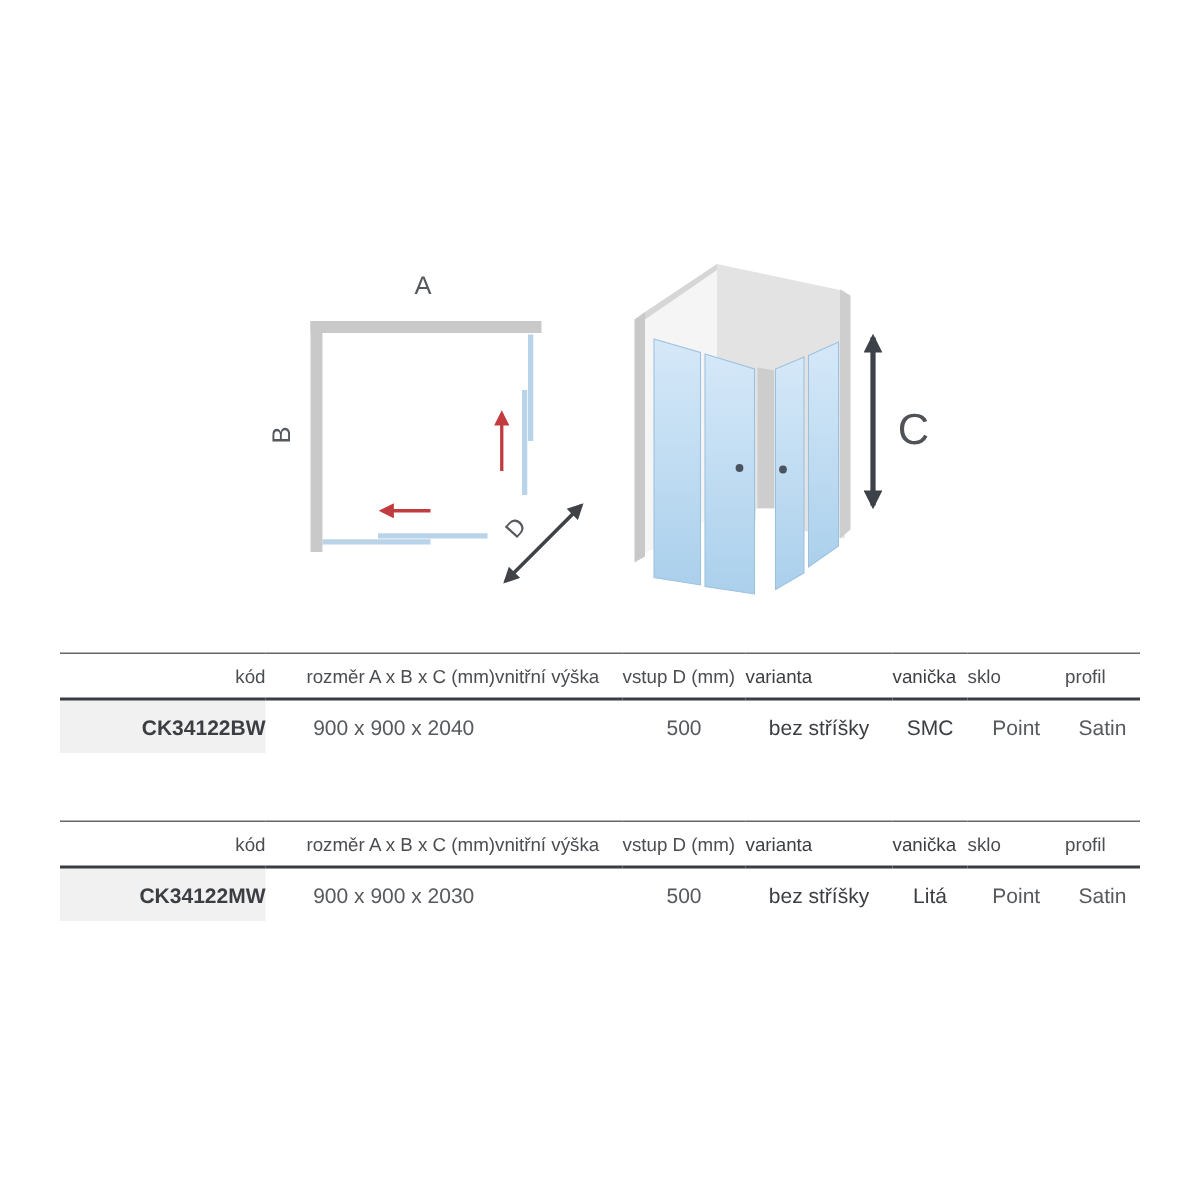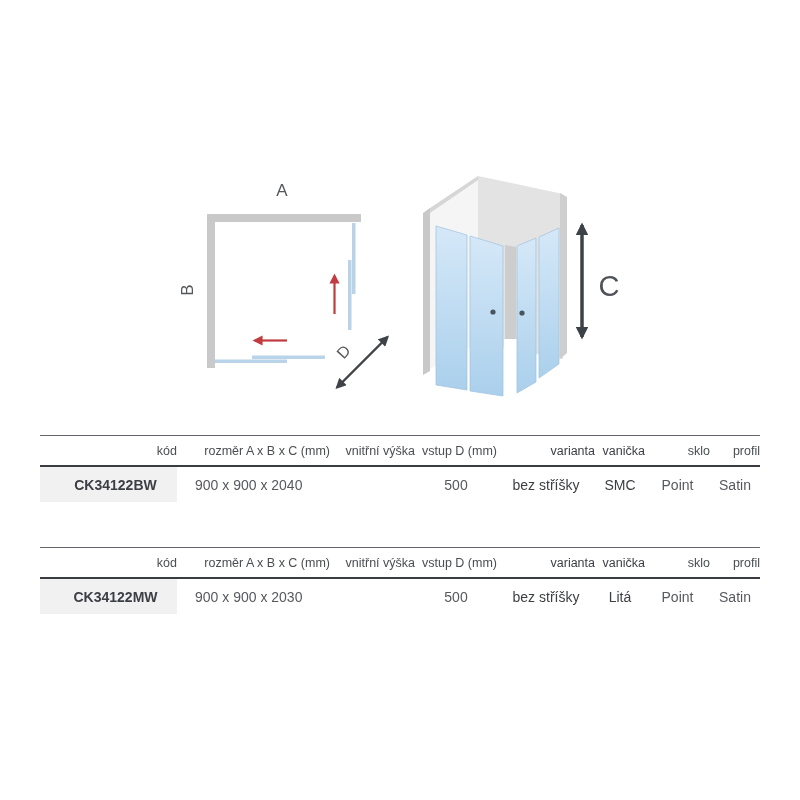--- a/index.html
+++ b/index.html
@@ -13,27 +13,27 @@
 
   
   table.spec-table{position:absolute;left:40px;width:720px;border-collapse:collapse;
       table-layout:fixed;}
   #table-1{top:435px;}
   #table-2{top:547px;}
   .spec-table th{
       border-top:1px solid #63666a;
       border-bottom:2px solid #393c41;
       font-weight:normal;font-size:12.5px;color:#4a4d52;
-      height:29px;padding:0;text-align:right;white-space:nowrap;}
+      height:29px;padding:0;text-align:left;white-space:nowrap;}
   .spec-table td{
       height:35px;padding:0;font-size:14px;color:#56595e;
       text-align:center;white-space:nowrap;}
   .spec-table th.al{text-align:right;}
-  .spec-table .pad-kod{padding-left:14px;text-align:center;}
-  .spec-table .pad-roz{padding-left:18px;text-align:left;}
+  .spec-table .pad-kod{padding-left:14px;text-align:right;}
+  .spec-table .pad-roz{padding-left:18px;text-align:center;}
   .spec-table td.kod-cell{background:#f1f1f1;font-weight:bold;color:#3b3e43;}
   .spec-table th.bold-col,.spec-table td.bold-col{font-weight:normal;color:#3b3e43;}
 </style>
 </head>
 <body>
 
 <svg id="fig-topview" class="fig" viewBox="0 0 232 232">
   <defs>
     <marker id="mDark" markerWidth="5" markerHeight="4.4" refX="8" refY="5" viewBox="0 0 10 10" orient="auto-start-reverse">
       <path d="M0,0L10,5L0,10Z" fill="#3f4347"></path>

